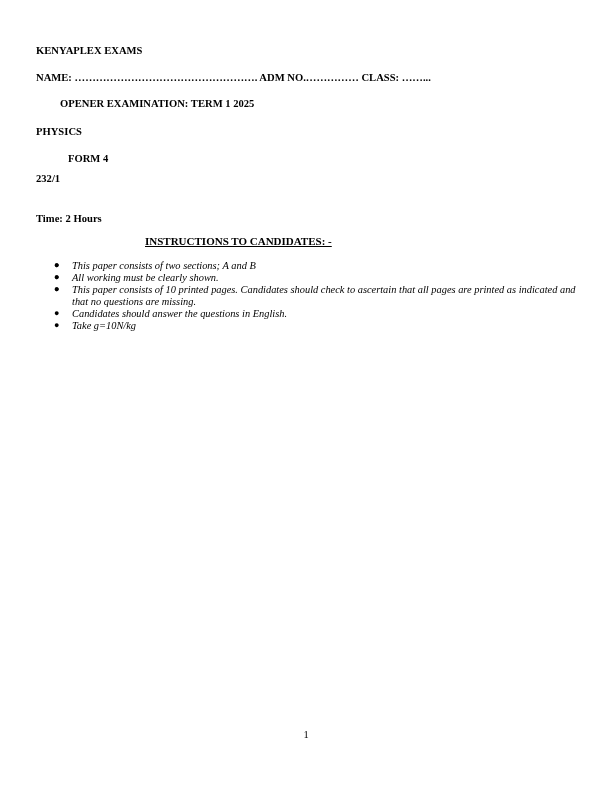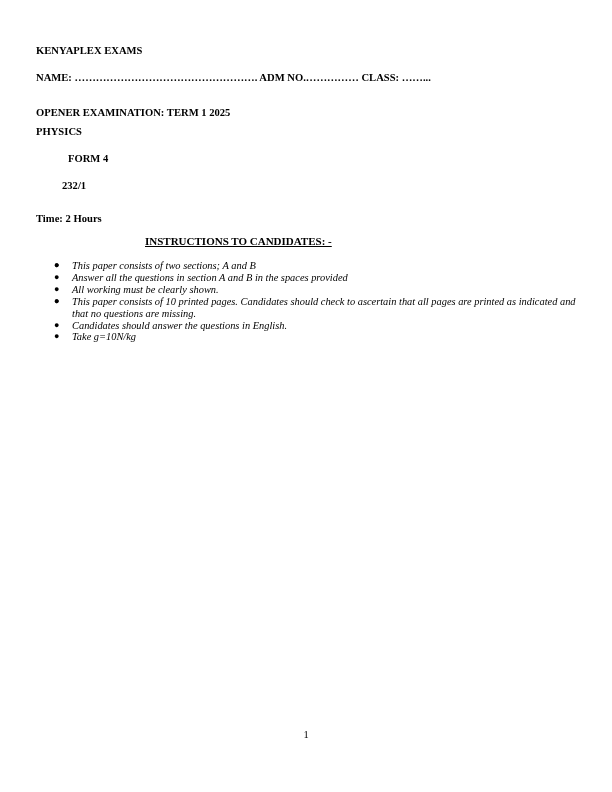--- a/index.html
+++ b/index.html
@@ -13,32 +13,32 @@
   ul.instructions li { position: relative; padding-left: 28px; font-style: italic; font-size: 10.4px;
                        line-height: 11.9px; }
   ul.instructions li .bullet { position: absolute; left: 10px; top: 0; font-style: normal; font-size: 9px; }
   .page-number { position: absolute; left: 0; width: 612px; text-align: center; top: 729px; font-size: 10.5px; }
 </style>
 </head>
 <body>
 
 <div class="line" style="top:45px;">KENYAPLEX EXAMS</div>
 <div class="line" style="top:72px;">NAME: ……………………………………………. ADM NO.…………… CLASS: ……...</div>
-<div class="line" style="top:107px;">OPENER EXAMINATION: TERM 1 2025</div>
+<div class="line" style="top:98px;margin-left:24px;">OPENER EXAMINATION: TERM 1 2025</div>
 <div class="line" style="top:126px;">PHYSICS</div>
 <div class="line" style="top:153px;margin-left:32px;">FORM 4</div>
-<div class="line" style="top:180px;margin-left:26px;">232/1</div>
+<div class="line" style="top:173px;">232/1</div>
 <div class="line" style="top:213px;">Time: 2 Hours</div>
 
 <div class="heading">INSTRUCTIONS TO CANDIDATES: -</div>
 
 <ul class="instructions">
   <li><span class="bullet">●</span></li>
   <li><span class="bullet">●</span><span>This paper consists of two sections; A and B</span></li>
-  <li><span class="bullet">●</span><span>Answer all the questions in section A and B in the spaces provided</span></li>
+  <li><span class="bullet">●</span></li>
   <li><span class="bullet">●</span><span>All working must be clearly shown.</span></li>
   <li><span class="bullet">●</span></li>
   <li><span class="bullet">●</span><span>This paper consists of 10 printed pages. Candidates should check to ascertain that all pages are printed as indicated and that no questions are missing.</span></li>
   <li><span class="bullet">●</span><span>Candidates should answer the questions in English.</span></li>
   <li><span class="bullet">●</span><span>Take g=10N/kg</span></li>
 </ul>
 
 <div class="page-number">1</div>
 
 </body></html>

